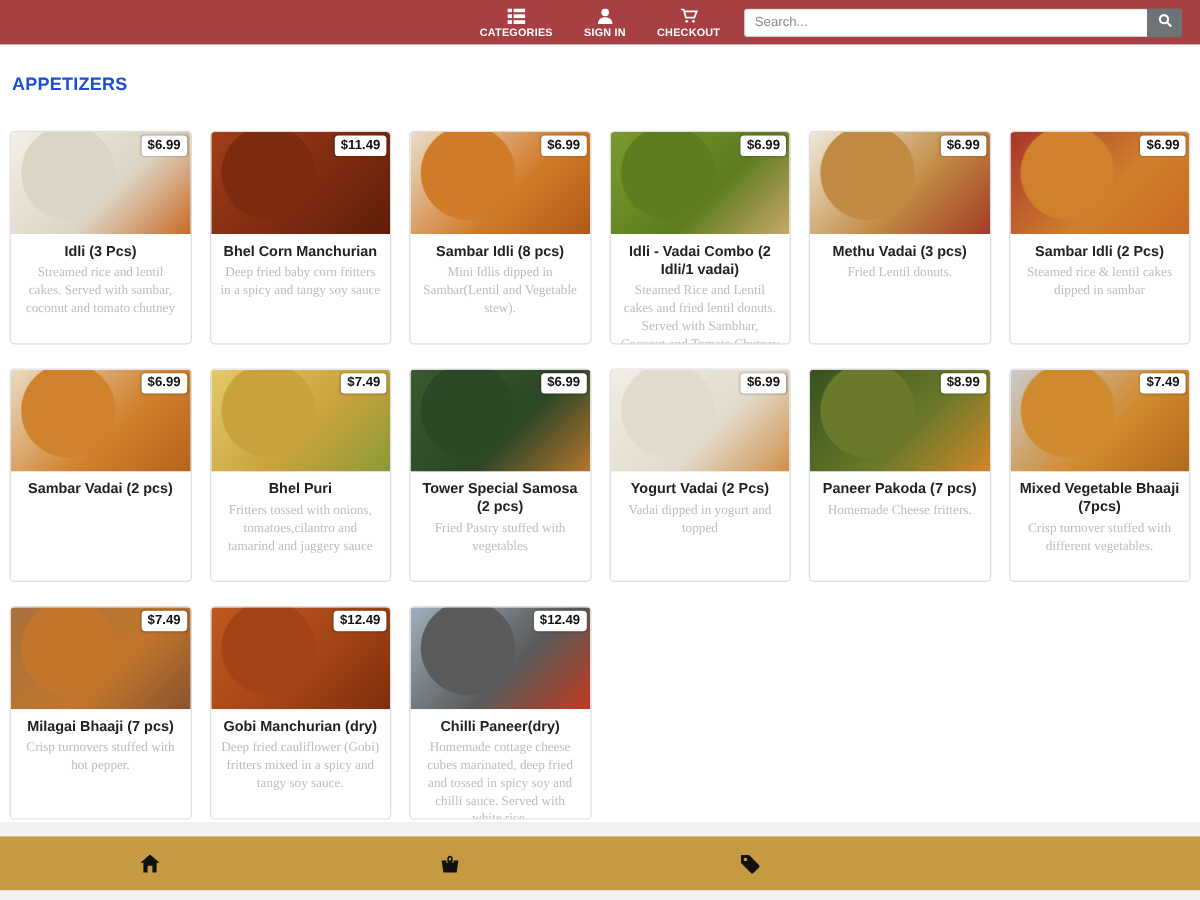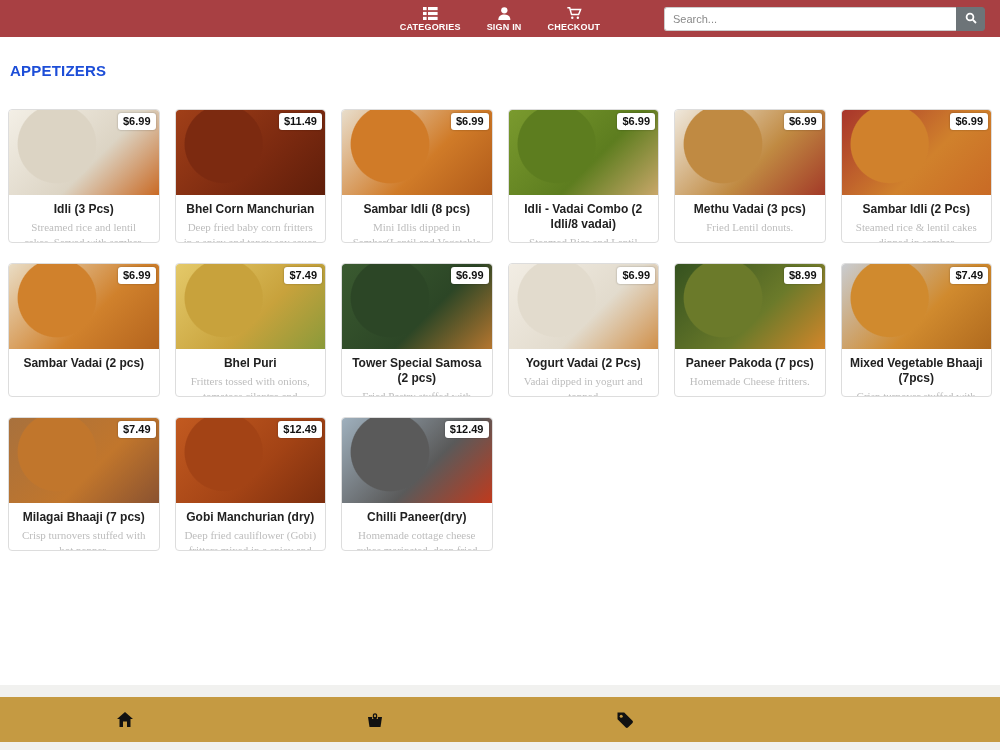--- a/index.html
+++ b/index.html
@@ -7,34 +7,34 @@
   body { font-family:"Liberation Sans", sans-serif; background:#ffffff; position:relative; }
 
   
   .topbar { position:relative; height:37px; background:#a84043; width:100%; }
   .nav-group { position:absolute; left:50%; top:0; transform:translateX(-50%); height:37px;
                display:flex; align-items:center; gap:26px; }
   .nav-item { display:flex; flex-direction:column; align-items:center; justify-content:center;
               color:#ffffff; cursor:pointer; padding-top:2px; }
   .nav-item svg { width:15px; height:13px; display:block; }
   .nav-label { font-size:9px; font-weight:bold; letter-spacing:.2px; margin-top:2px; }
-  .search-wrap { position:absolute; right:15px; top:7px; display:flex; width:321px; height:24px; }
+  .search-wrap { position:absolute; right:15px; top:7px; display:flex; width:365px; height:24px; }
   .search-input { flex:1; border:1px solid #cccccc; border-right:none; border-radius:3px 0 0 3px;
                   font-size:11px; padding:0 8px; color:#555; outline:none; font-family:"Liberation Sans",sans-serif; }
   .search-input::placeholder { color:#8a8a8a; }
   .search-btn { width:29px; background:#6d7478; border:1px solid #6d7478; border-radius:0 3px 3px 0;
                 display:flex; align-items:center; justify-content:center; cursor:pointer; }
   .search-btn svg { width:12px; height:12px; }
 
   
   .section-title { font-size:15px; font-weight:bold; color:#1d4ed8; padding:25px 0 0 10px; letter-spacing:.2px; }
 
   
   .grid { display:grid; grid-template-columns:repeat(6,1fr); gap:20px 15px; padding:30px 8px 0 8px; }
-  .card { background:#ffffff; border:1px solid #dddddd; border-radius:4px; height:134px;
+  .card { background:#ffffff; border:1px solid #dddddd; border-radius:4px; height:178px;
           overflow:hidden; position:relative; cursor:pointer; }
   .card-img { height:85px; width:100%; position:relative; border-radius:3px 3px 0 0; }
   .price-badge { position:absolute; top:3px; right:3px; background:#ffffff; color:#111111;
                  font-size:11px; font-weight:bold; padding:2px 5px; border-radius:3px; line-height:1.2;
                  box-shadow:0 0 2px rgba(0,0,0,.35); }
   .card-body { padding:7px 8px 6px 8px;text-align:center; }
   .item-name { font-size:12px; font-weight:bold; color:#212121; line-height:1.25; margin-bottom:3px; }
   .item-desc { font-size:11px; color:#bdbdbd; line-height:1.35;font-family:Liberation Serif, serif; }
 
   
@@ -128,21 +128,21 @@
       <div class="item-name">Sambar Idli (8 pcs)</div>
       <div class="item-desc">Mini Idlis dipped in Sambar(Lentil and Vegetable stew).</div>
     </div>
   </div>
 
   <div class="card">
     <div class="card-img" style="background: radial-gradient(circle at 32% 40%, rgb(93, 125, 31) 0%, rgb(93, 125, 31) 34%, transparent 35%), linear-gradient(135deg, rgb(122, 154, 46) 0%, rgb(93, 125, 31) 58%, rgb(201, 167, 106) 100%);">
       <span class="price-badge">$6.99</span>
     </div>
     <div class="card-body">
-      <div class="item-name">Idli - Vadai Combo (2 Idli/8 vadai)</div>
+      <div class="item-name">Idli - Vadai Combo (2 Idli/1 vadai)</div>
       <div class="item-desc">Steamed Rice and Lentil cakes and fried lentil donuts. Served with Sambhar, Coconut and Tomato Chutney</div>
     </div>
   </div>
 
   <div class="card">
     <div class="card-img" style="background: radial-gradient(circle at 32% 40%, rgb(192, 138, 66) 0%, rgb(192, 138, 66) 34%, transparent 35%), linear-gradient(135deg, rgb(239, 232, 220) 0%, rgb(192, 138, 66) 58%, rgb(163, 58, 40) 100%);">
       <span class="price-badge">$6.99</span>
     </div>
     <div class="card-body">
       <div class="item-name">Methu Vadai (3 pcs)</div>

